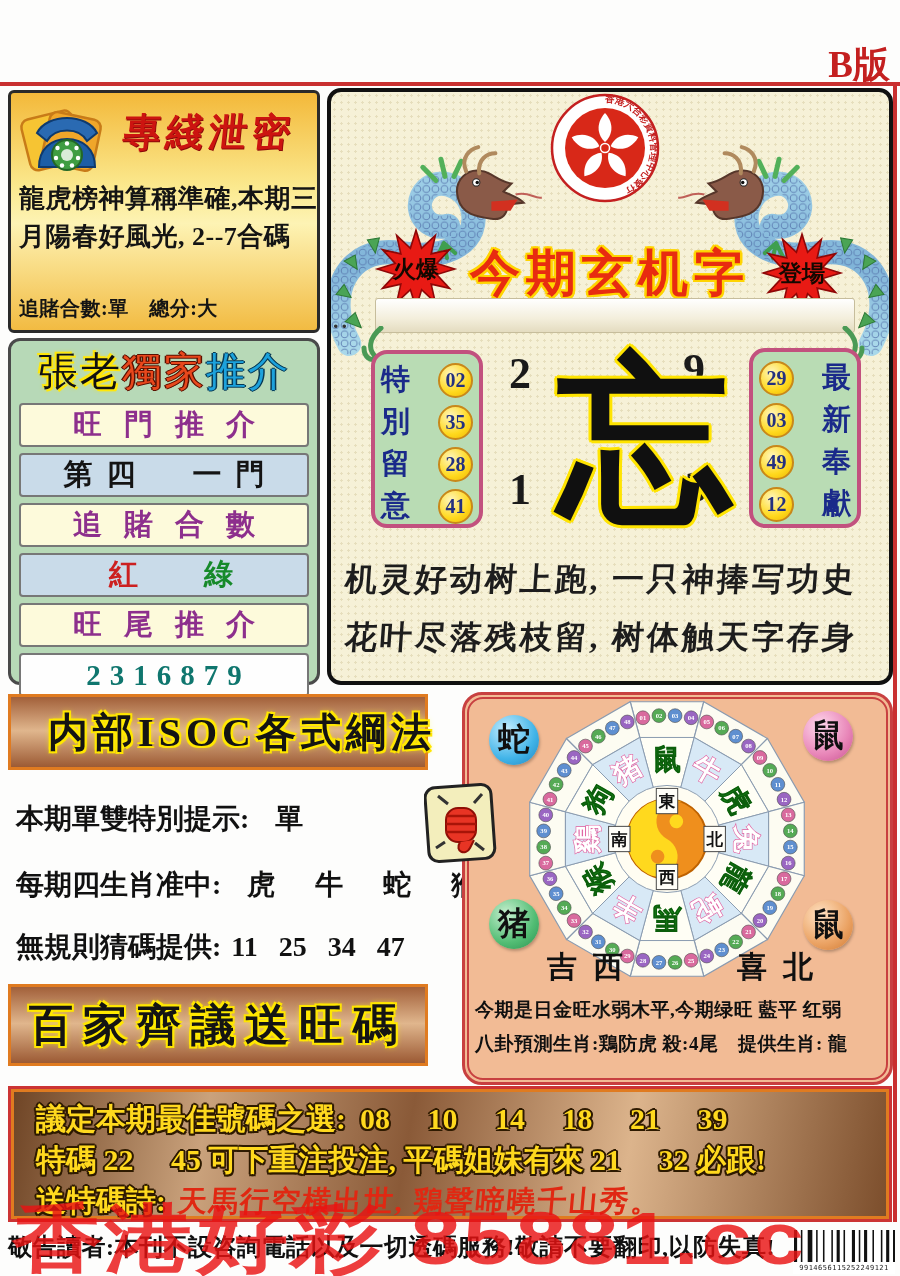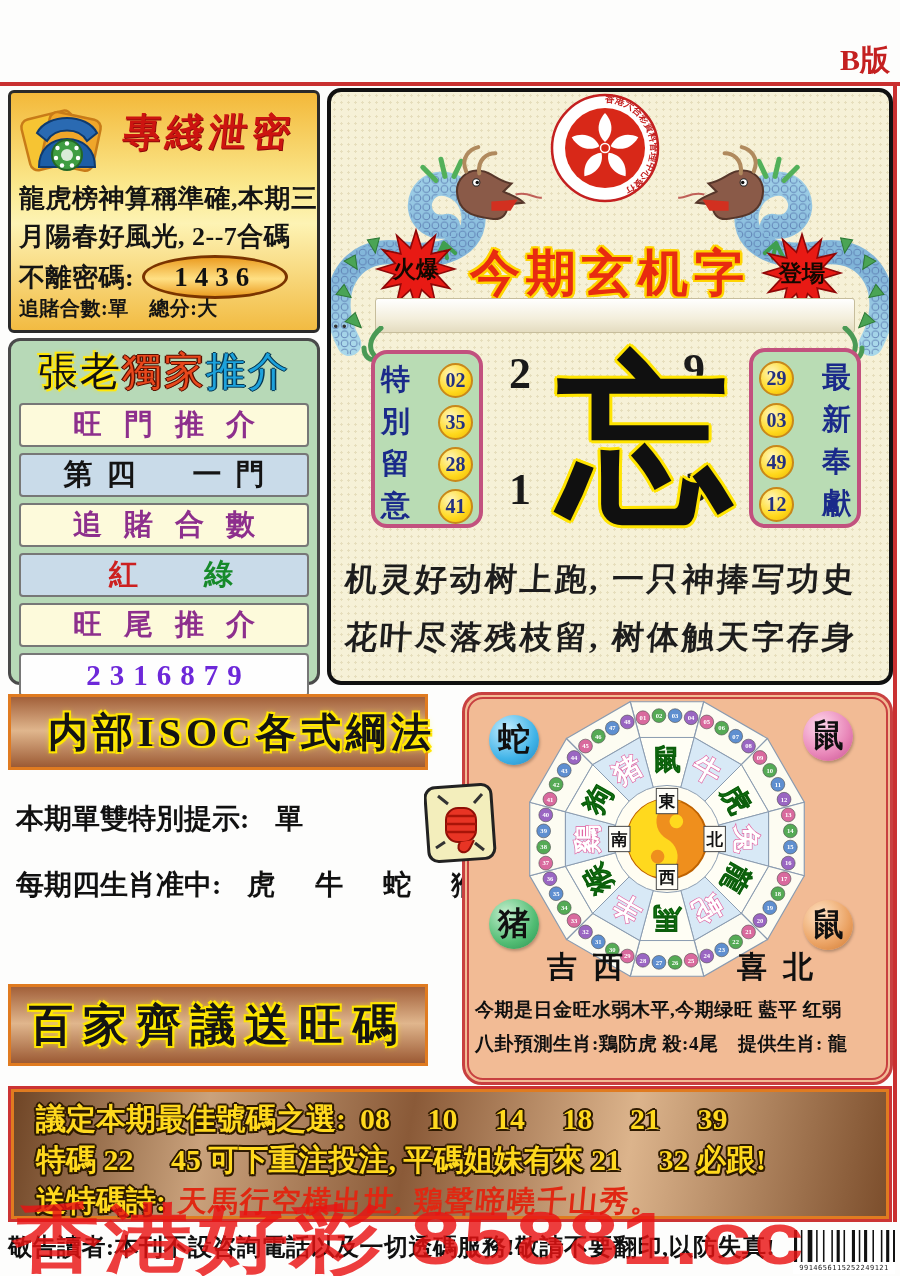--- a/index.html
+++ b/index.html
@@ -3,21 +3,21 @@
 <meta charset="utf-8">
 <style>
   html,body{margin:0;padding:0;background:#e9e9e9;}
   #page{position:relative;width:900px;height:1276px;background:#fdfdfc;overflow:hidden;
         font-family:"Liberation Serif","DejaVu Serif",serif;}
   .abs{position:absolute;}
 
   
   #main-title{left:0;right:70px;top:2px;text-align:center;font-size:62px;font-weight:bold;color:#0b0b0b;
     letter-spacing:14px;text-shadow:1.6px 0 #000,-1.6px 0 #000,0 1.6px #000,0 -1.6px #000;}
-  #edition{right:10px;top:40px;font-size:30px;font-weight:bold;color:#c42020;}
+  #edition{right:10px;top:40px;font-size:37px;font-weight:bold;color:#c42020;}
   .red-rule{background:#c93030;}
 
   
   #hotline{left:8px;top:90px;width:312px;height:243px;border:3px solid #2a2a2a;border-radius:6px;
     background:linear-gradient(180deg,#f3b93a 0%,#fbe98f 40%,#fdf3b4 55%,#f2bb42 100%);box-sizing:border-box;}
   #hotline-header{left:112px;top:14px;font-size:38px;font-weight:bold;color:#cc1410;letter-spacing:5px;
     transform:skewX(-6deg);text-shadow:1px 1px 0 #8a0a0a;}
   .hot-line{left:8px;width:294px;font-size:26px;font-weight:bold;color:#141414;letter-spacing:0.5px;white-space:nowrap;}
   #code-oval{display:inline-flex;align-items:center;justify-content:center;width:140px;height:38px;
     border:3px solid #7a3400;border-radius:50%;background:linear-gradient(180deg,#eb9d22,#ffe084 55%,#eb9d22);
@@ -27,21 +27,21 @@
   #zhang{left:8px;top:338px;width:312px;height:347px;border:3px solid #4a4a4a;border-radius:12px;
     background:#b7d9b7;box-sizing:border-box;padding:6px 8px;}
   #zhang-header{text-align:center;font-size:40px;font-weight:normal;letter-spacing:2px;line-height:50px;white-space:nowrap;}
   .zh1{color:#111;text-shadow:0 0 5px #ffe70a,2px 2px 0 #ffe70a,-2px -2px 0 #ffe70a;}
   .zh2{color:#e8481c;text-shadow:1.4px 0 #5a1000,-1.4px 0 #5a1000,0 1.4px #5a1000,0 -1.4px #5a1000;}
   .zh3{color:#1da2dc;text-shadow:1.4px 0 #083a55,-1.4px 0 #083a55,0 1.4px #083a55,0 -1.4px #083a55;}
   .zrow{height:40px;margin-top:6px;border:2px solid #777;border-radius:4px;display:flex;align-items:center;
     justify-content:center;font-size:29px;font-weight:bold;text-align:center;}
   .zrow.cream{background:#fdfadb;color:#8d2f8d;letter-spacing:22px;text-indent:22px;}
   .zrow.blue{background:#c9dbe9;color:#141414;letter-spacing:14px;text-indent:14px;}
-  .zrow.white{background:#fefefe;color:#6d28d9;letter-spacing:9px;text-indent:9px;}
+  .zrow.white{background:#fefefe;color:#0f766e;letter-spacing:9px;text-indent:9px;}
   .zr-red{color:#cc2020;letter-spacing:0;margin-right:52px;}
   .zr-green{color:#168a2a;letter-spacing:0;}
 
   
   #mystic{left:327px;top:88px;width:566px;height:597px;border:4px solid #101010;border-radius:14px;
     box-sizing:border-box;background-color:#f6f1d7;
     background-image:radial-gradient(#e6debc 1px,rgba(0,0,0,0) 1.4px);background-size:7px 7px;}
   #headline{left:118px;top:148px;width:322px;text-align:center;font-size:50px;font-weight:bold;color:#e82c10;
     letter-spacing:6px;white-space:nowrap;
     text-shadow:2.4px 0 #ffd400,-2.4px 0 #ffd400,0 2.4px #ffd400,0 -2.4px #ffd400,
@@ -168,24 +168,20 @@
           <circle cx="61" cy="59" r="2.2"></circle>
           <circle cx="40.5" cy="49" r="2.2"></circle>
           <circle cx="39" cy="59" r="2.2"></circle>
           <circle cx="55" cy="66.5" r="2.2"></circle>
           <circle cx="45" cy="66.5" r="2.2"></circle>
         </g>
     </svg>
     <div class="abs" id="hotline-header">專綫泄密</div>
     <div class="abs hot-line" style="top:88px;">龍虎榜神算稱準確,本期三</div>
     <div class="abs hot-line" style="top:126px;">月陽春好風光, 2--7合碼</div>
-    <div class="abs hot-line" style="top:162px;display:flex;align-items:center;">
-      <span>不離密碼:</span>
-      <span id="code-oval">1436</span>
-    </div>
     <div class="abs hot-line" style="top:202px;font-size:20px;">追賭合數:單　總分:大</div>
   </div>
 
   <div class="abs" id="zhang">
     <div id="zhang-header">
       <span class="zh1">張老</span><span class="zh2">獨家</span><span class="zh3">推介</span>
     </div>
     <div class="zrow cream">旺門推介</div>
     <div class="zrow blue">第四　一門</div>
     <div class="zrow cream">追賭合數</div>
@@ -291,20 +287,23 @@
   </div>
 
   <div class="abs banner" style="top:694px;height:76px;padding-left:48px;">
     <span class="banner-text" style="font-size:40px;letter-spacing:5px;">内部ISOC各式綱法</span>
   </div>
   <div class="abs isoc-line" style="top:800px;">
     <span>本期單雙特別提示:</span><span class="isoc-val">單</span>
   </div>
   <div class="abs isoc-line" style="top:866px;">
     <span>每期四生肖准中:</span><span class="isoc-val">虎　牛　蛇　猴</span>
+  </div>
+  <div class="abs isoc-line" style="top:928px;">
+    <span>無規則猜碼提供:</span><span class="isoc-num">11 25 34 47</span>
   </div>
   <div class="abs banner" style="top:984px;height:82px;">
     <span class="banner-text" style="font-size:44px;letter-spacing:10px;">百家齊議送旺碼</span>
   </div>
 
   <svg class="abs" style="left:424px;top:782px;z-index:10" width="74" height="84" viewBox="0 0 74 84">
     <rect x="3" y="4" width="66" height="74" rx="10" fill="#f3eebc" stroke="#222" stroke-width="3" transform="rotate(-4 37 42)"></rect>
     <path d="M14,14 l10,8 M58,12 l-8,9 M12,66 l9,-6 M60,68 l-9,-7" stroke="#333" stroke-width="3"></path>
     <g>
       <rect x="22" y="26" width="30" height="34" rx="12" fill="#e83424" stroke="#8e0e06" stroke-width="2"></rect>

